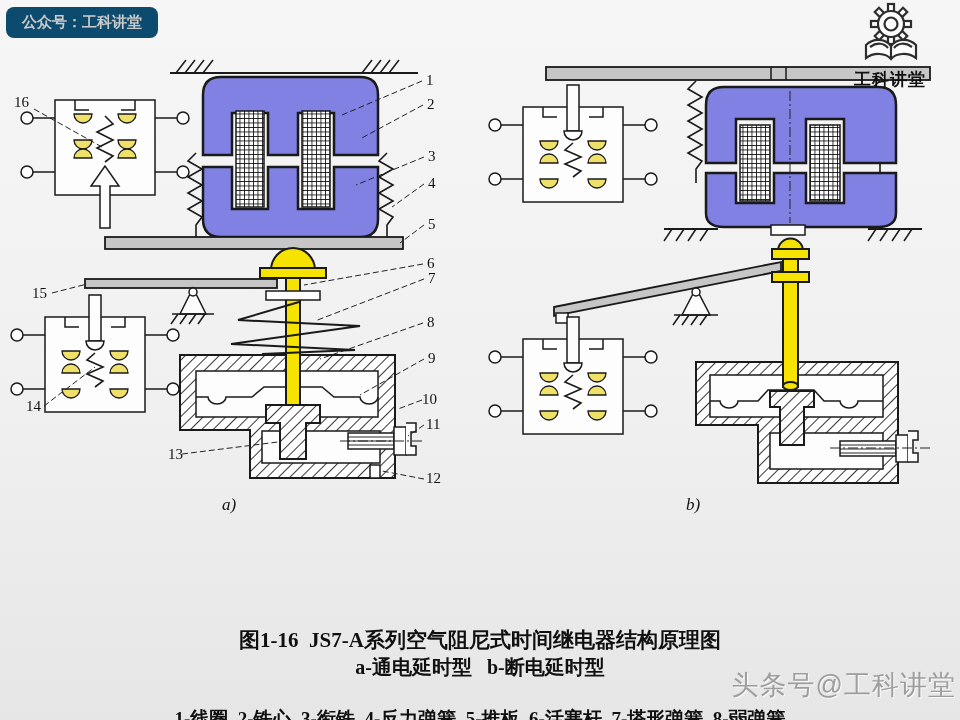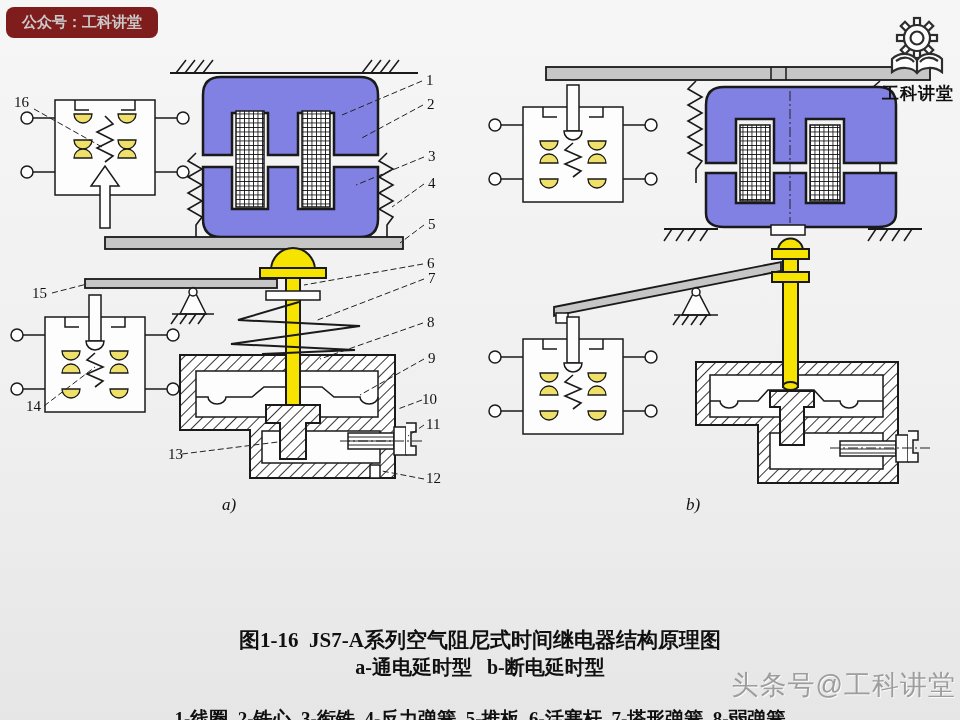--- a/index.html
+++ b/index.html
@@ -1,22 +1,22 @@
 <!DOCTYPE html>
 <html><head>
 <meta charset="utf-8">
 <style>
   html,body{margin:0;padding:0;}
   body{width:960px;height:720px;overflow:hidden;position:relative;
        font-family:"Liberation Sans",sans-serif;
        background:linear-gradient(180deg,#f6f6f6 0%,#f0f0f0 55%,#e6e6e6 100%);}
   .stage{position:absolute;inset:0;width:960px;height:720px;}
-  .wm-top{position:absolute;left:6px;top:7px;background:#7f1d1d;color:#cbcbcb;
+  .wm-top{position:absolute;left:6px;top:7px;background:#0c4a6e;color:#cbcbcb;
           font-weight:bold;font-size:15px;padding:6px 16px;border-radius:8px;z-index:6;}
-  .logo{position:absolute;right:6px;top:16px;width:100px;text-align:right;z-index:7;}
+  .logo{position:absolute;right:6px;top:2px;width:100px;text-align:left;z-index:7;}
   .logo-text{font-weight:bold;font-size:17px;color:#101010;letter-spacing:1px;}
   .diag{position:absolute;}
   .caption{position:absolute;left:0;right:0;top:591px;text-align:center;color:#101010;
            font-family:"Liberation Serif",serif;font-weight:bold;z-index:2;}
   .cap-line{white-space:pre;line-height:27px;}
   .cap-1{font-size:21px;margin-top:36px;}
   .cap-2{font-size:20px;}
   .cap-3,.cap-4{font-size:19px;margin-top:24px;}
   .wm-bottom{position:absolute;right:4px;top:667px;font-size:27px;font-weight:normal;
              color:#8d8d8d;opacity:.82;z-index:3;letter-spacing:1px;

